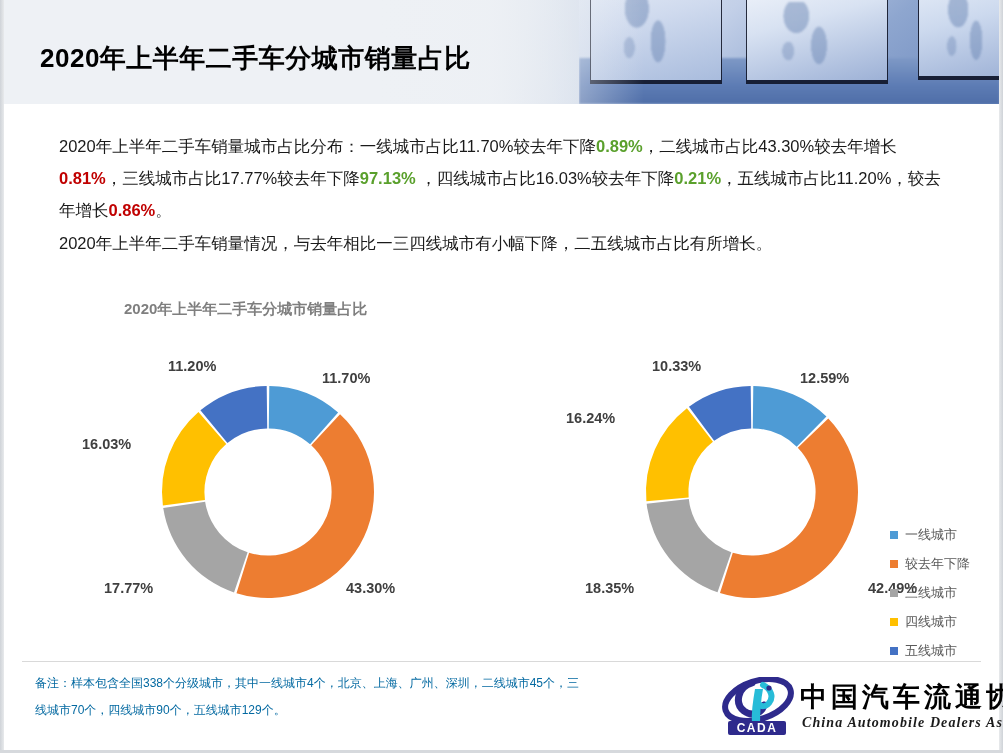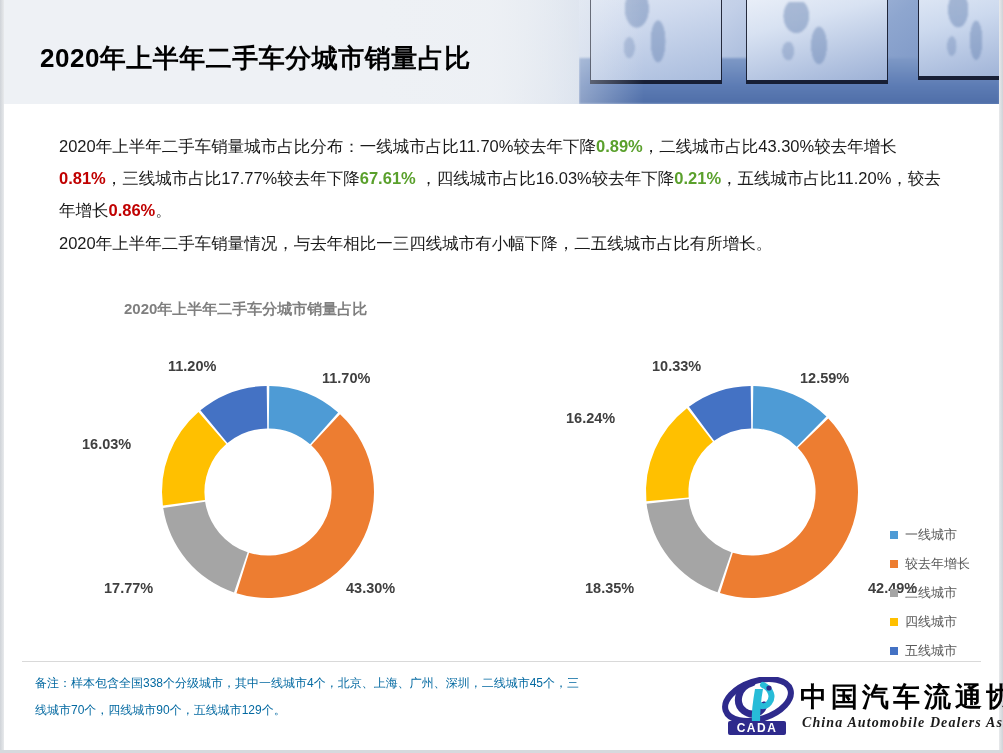--- a/index.html
+++ b/index.html
@@ -236,21 +236,21 @@
       <div class="cube c3">
           <div class="map"></div>
         </div>
     </div>
     <div id="header-fade"></div>
     <div id="page-title">2020年上半年二手车分城市销量占比</div>
   </div>
 
   <div id="intro">
     <div>
-      <span>2020年上半年二手车销量城市占比分布：一线城市占比11.70%较去年下降</span><span class="down">0.89%</span><span>，二线城市占比43.30%较去年增长</span><span class="up">0.81%</span><span>，三线城市占比17.77%较去年下降</span><span class="down">67.61%</span><span> ，四线城市占比16.03%较去年下降</span><span class="down">0.21%</span><span>，五线城市占比11.20%，较去年增长</span><span class="up">0.86%</span><span>。</span>
+      <span>2020年上半年二手车销量城市占比分布：一线城市占比11.70%较去年下降</span><span class="down">0.89%</span><span>，二线城市占比43.30%较去年增长</span><span class="up">0.81%</span><span>，三线城市占比17.77%较去年下降</span><span class="down">97.13%</span><span> ，四线城市占比16.03%较去年下降</span><span class="down">0.21%</span><span>，五线城市占比11.20%，较去年增长</span><span class="up">0.86%</span><span>。</span>
     </div>
     <div id="intro-line2">2020年上半年二手车销量情况，与去年相比一三四线城市有小幅下降，二五线城市占比有所增长。</div>
   </div>
 
   <div class="chart-title" id="chart1-title">2020年上半年二手车分城市销量占比</div>
 
   <div class="donut-wrap" id="chart1-wrap">
     <svg viewBox="0 0 280 280" width="280" height="280">
       <g id="chart1-slices">
           <path d="M141.29500208853622 34.00791081599209 A106 106 0 0 1 210.1268082978566 60.51270065000527 L182.07608497871394 92.30762039000317 A63.599999999999994 63.599999999999994 0 0 0 140.77700125312174 76.40474648959525 Z" fill="#4E9BD5"></path>
@@ -285,21 +285,21 @@
   <div class="slice-label" style="left:585px;top:580px;">18.35%</div>
   <div class="slice-label" style="left:828px;top:580px;margin-left:40px;">42.49%</div>
 
   <div id="legend">
     <div class="legend-item">
       <span class="legend-swatch" style="background:#4E9BD5"></span>
       <span class="legend-text">一线城市</span>
     </div>
     <div class="legend-item">
       <span class="legend-swatch" style="background:#ED7D31"></span>
-      <span class="legend-text">较去年增长</span>
+      <span class="legend-text">较去年下降</span>
     </div>
     <div class="legend-item">
       <span class="legend-swatch" style="background:#A5A5A5"></span>
       <span class="legend-text">三线城市</span>
     </div>
     <div class="legend-item">
       <span class="legend-swatch" style="background:#FFC000"></span>
       <span class="legend-text">四线城市</span>
     </div>
     <div class="legend-item">

